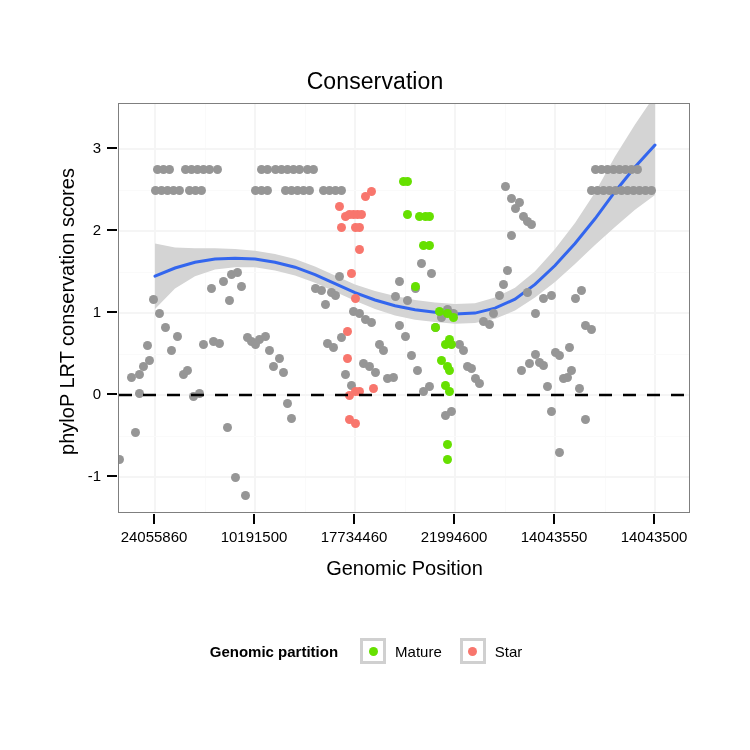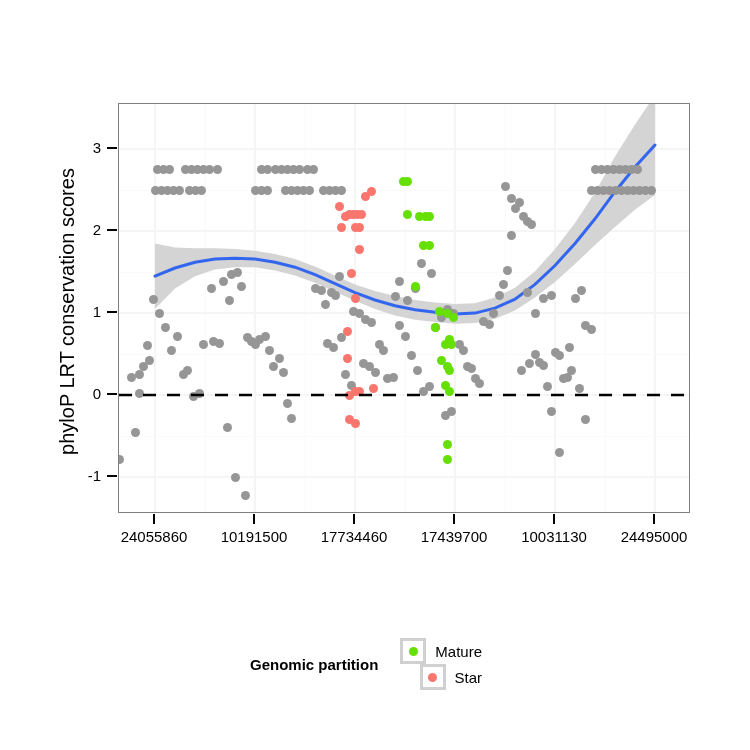--- a/index.html
+++ b/index.html
@@ -81,22 +81,24 @@
     margin-right:9px;
   }
   .legend-dot{width:9px;height:9px;border-radius:50%;}
   .legend-label{font-size:15px;color:#000;}
 </style>
 </head>
 <body>
 
 <div id="root">
 
+  <div class="chart-title">Conservation</div>
 
   <div class="yaxis-title">phyloP LRT conservation scores</div>
+  <div class="xaxis-title">Genomic Position</div>
 
   <div class="panel">
     <div class="panel-inner" id="panel-inner">
         <div class="grid-line grid-v" style="left: 35px;"></div>
         <div class="grid-line grid-v" style="left: 135px;"></div>
         <div class="grid-line grid-v" style="left: 235px;"></div>
         <div class="grid-line grid-v" style="left: 335px;"></div>
         <div class="grid-line grid-v" style="left: 435px;"></div>
         <div class="grid-line grid-v" style="left: 535px;"></div>
         <div class="grid-line grid-v" style="left: 85.5px; width: 1px; background: rgb(250, 250, 250);"></div>
@@ -350,40 +352,40 @@
   </div>
 
   <div id="axes-layer">
       <div class="tick tick-x" style="left: 154px;"></div>
       <div class="ticklab-x" style="left: 154px;">24055860</div>
       <div class="tick tick-x" style="left: 254px;"></div>
       <div class="ticklab-x" style="left: 254px;">10191500</div>
       <div class="tick tick-x" style="left: 354px;"></div>
       <div class="ticklab-x" style="left: 354px;">17734460</div>
       <div class="tick tick-x" style="left: 454px;"></div>
-      <div class="ticklab-x" style="left: 454px;">17439700</div>
+      <div class="ticklab-x" style="left: 454px;">21994600</div>
       <div class="tick tick-x" style="left: 554px;"></div>
-      <div class="ticklab-x" style="left: 554px;">10031130</div>
+      <div class="ticklab-x" style="left: 554px;">14043550</div>
       <div class="tick tick-x" style="left: 654px;"></div>
-      <div class="ticklab-x" style="left: 654px;">24495000</div>
+      <div class="ticklab-x" style="left: 654px;">14043500</div>
       <div class="tick tick-y" style="top: 476.1px;"></div>
       <div class="ticklab-y" style="top: 476.1px;">-1</div>
       <div class="tick tick-y" style="top: 394.1px;"></div>
       <div class="ticklab-y" style="top: 394.1px;">0</div>
       <div class="tick tick-y" style="top: 312.1px;"></div>
       <div class="ticklab-y" style="top: 312.1px;">1</div>
       <div class="tick tick-y" style="top: 230.1px;"></div>
       <div class="ticklab-y" style="top: 230.1px;">2</div>
       <div class="tick tick-y" style="top: 148.1px;"></div>
       <div class="ticklab-y" style="top: 148.1px;">3</div>
     </div>
 
   <div class="legend">
     <div class="legend-title">Genomic partition</div>
-    <div id="legend-items" style="display:flex;align-items:flex-end;flex-direction:column;">
+    <div id="legend-items" style="display:flex;align-items:flex-start;">
         <div class="legend-item">
           <div class="legend-key">
             <div class="legend-dot" style="background: rgb(102, 224, 0);"></div>
           </div>
           <div class="legend-label">Mature</div>
         </div>
         <div class="legend-item">
           <div class="legend-key">
             <div class="legend-dot" style="background: rgb(248, 118, 109);"></div>
           </div>

